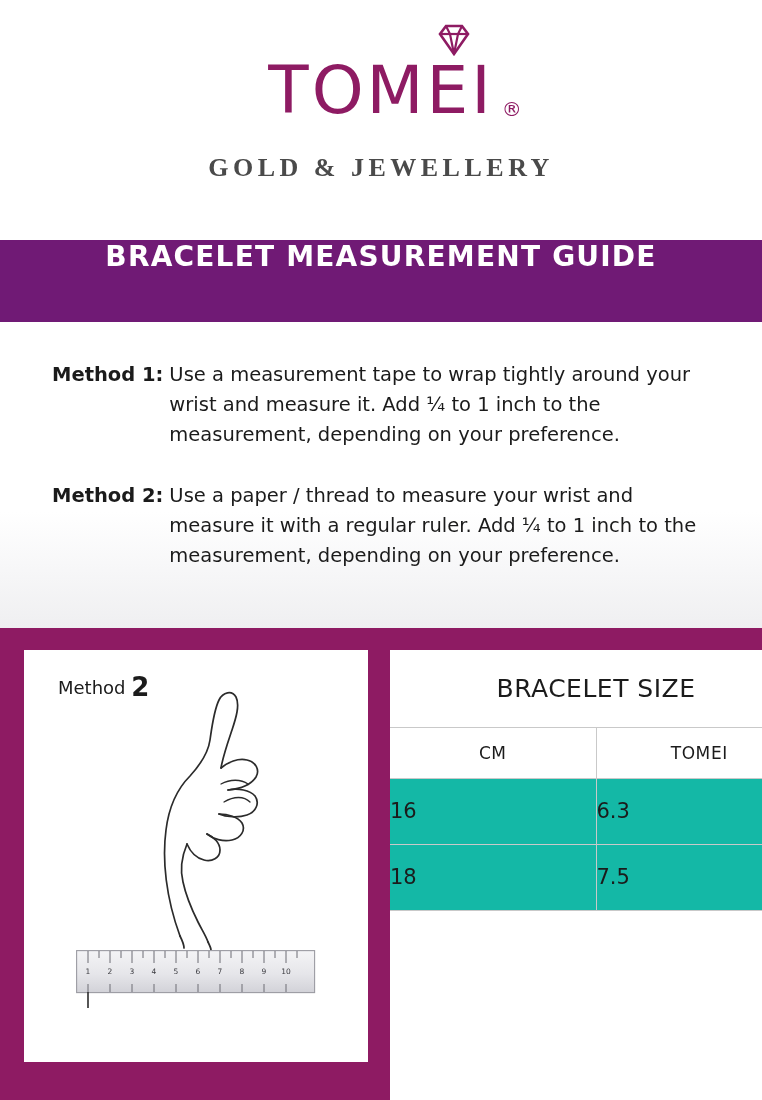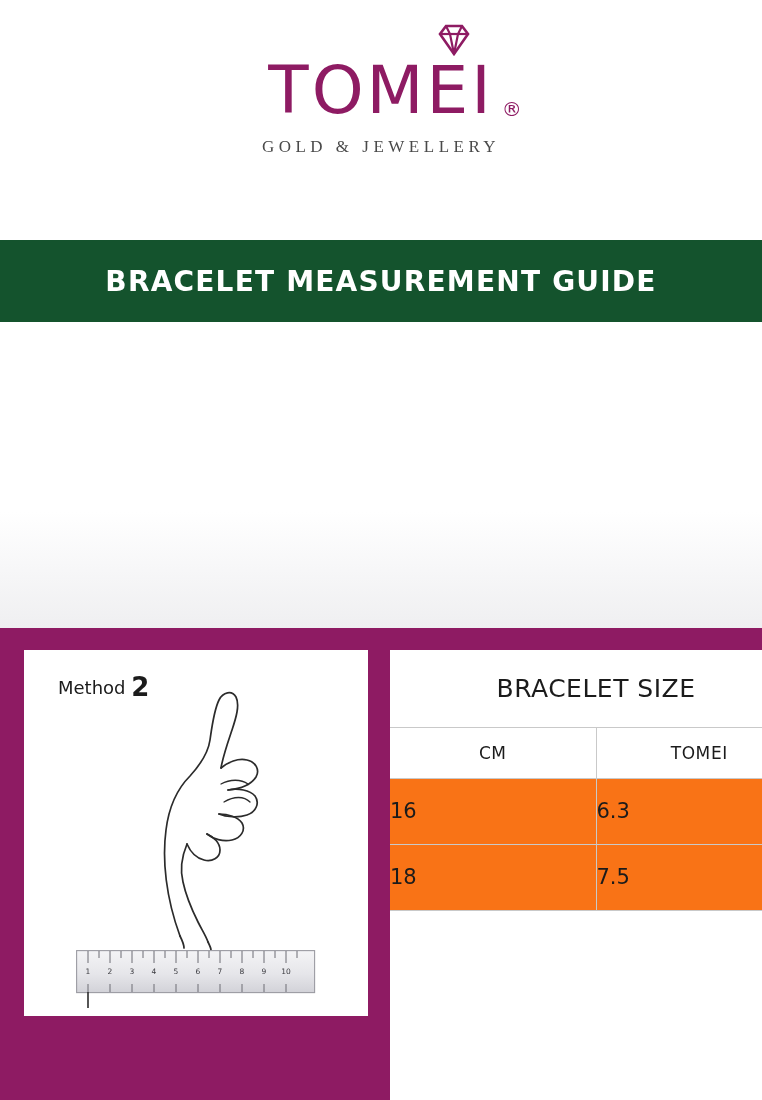--- a/index.html
+++ b/index.html
@@ -53,37 +53,37 @@
   }
   .reg-mark {
     position: absolute;
     right: -28px;
     bottom: 4px;
     font-size: 20px;
     color: #8e1b63;
     font-family: "DejaVu Sans", sans-serif;
   }
   .logo-sub {
-    margin-top: 12px;
+    margin-top: 28px;
     font-family: "Liberation Serif", serif;
-    font-size: 17px;
+    font-size: 26px;
     letter-spacing: 4.5px;
     color: #4a4a4a;
-    font-weight: normal;
+    font-weight: bold;
   }
 
   
   .title-bar {
     position: absolute;
     top: 240px; left: 0;
     width: 762px;
     height: 82px;
-    background: #14532d;
+    background: #701a75;
     display: flex;
-    align-items: center;
+    align-items: flex-start;
     justify-content: center;
   }
   .title-bar h1 {
     color: #ffffff;
     font-family: "DejaVu Sans", sans-serif;
     font-size: 28px;
     font-weight: bold;
     letter-spacing: 1.2px;
   }
 
@@ -127,21 +127,21 @@
     height: 472px;
     background: #8e1b63;
   }
 
   
   .illus-card {
     position: absolute;
     top: 22px;
     left: 24px;
     width: 344px;
-    height: 366px;
+    height: 412px;
     background: #ffffff;
     overflow: hidden;
   }
   .illus-title {
     position: absolute;
     top: 22px;
     left: 34px;
     font-family: "DejaVu Sans", sans-serif;
     font-size: 18px;
     color: #1b1b1b;
@@ -193,21 +193,21 @@
     height: 50px;
     font-size: 17px;
     font-weight: normal;
     letter-spacing: 0.6px;
     background: #ffffff;
     border-top: none;
   }
   table.sizes td {
     height: 66px;
     font-size: 21px;
-    background: #f97316;
+    background: #14b8a6;
   }
   table.sizes td:first-child { border-right: 1px solid #c9c9c9; }
   table.sizes th:first-child { border-right: 1px solid #c9c9c9; }
 </style>
 </head>
 <body>
 
 <div class="page">
 
   <div class="logo-area">
@@ -227,20 +227,26 @@
       <div class="logo-sub">GOLD &amp; JEWELLERY</div>
     </div>
   </div>
 
   <div class="title-bar">
     <h1>BRACELET MEASUREMENT GUIDE</h1>
   </div>
 
   <div class="methods">
     <div class="method">
+      <div class="method-label">Method 1:</div>
+      <div class="method-text">Use a measurement tape to wrap tightly around your wrist and measure it. Add ¼ to 1 inch to the measurement, depending on your preference.</div>
+    </div>
+    <div class="method">
+      <div class="method-label">Method 2:</div>
+      <div class="method-text">Use a paper / thread to measure your wrist and measure it with a regular ruler. Add ¼ to 1 inch to the measurement, depending on your preference.</div>
     </div>
   </div>
 
   <div class="bottom-panel">
 
     <div class="illus-card">
       <div class="illus-title">
         <span>Method</span>
         <span class="num">2</span>
       </div>

